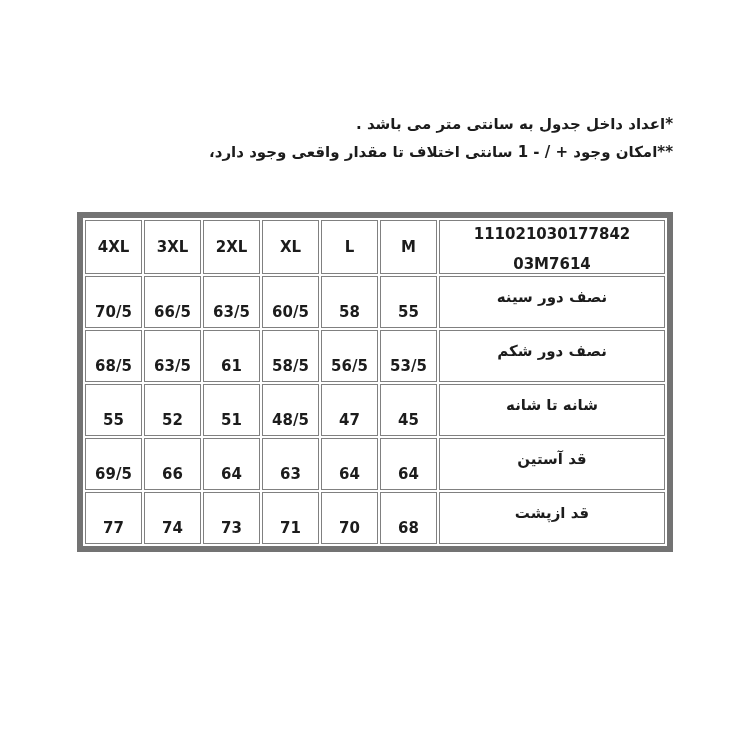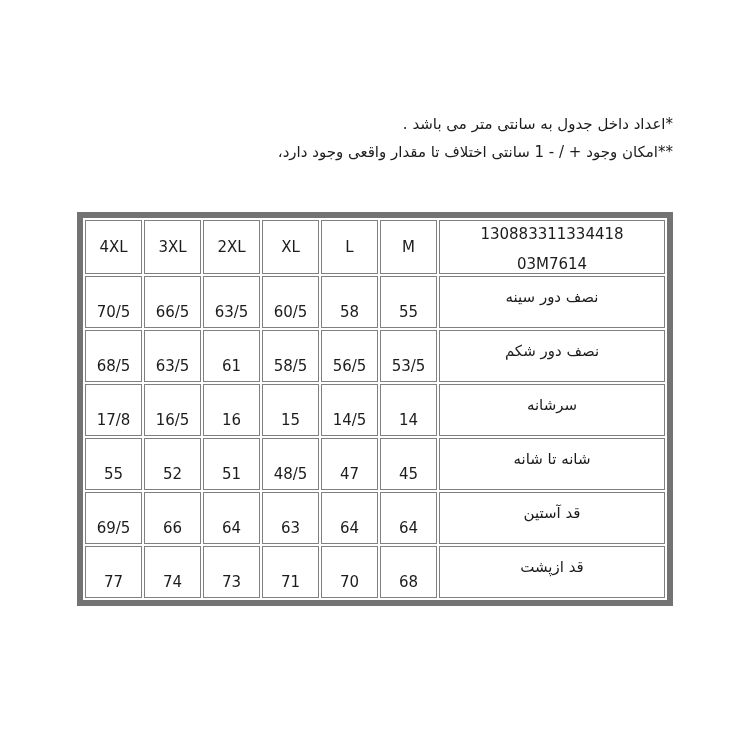--- a/index.html
+++ b/index.html
@@ -3,21 +3,21 @@
 <meta charset="utf-8">
 <style>
   * { margin: 0; padding: 0; box-sizing: border-box; }
   html, body { background: #ffffff; }
   .canvas {
     position: relative;
     width: 750px;
     height: 740px;
     background: #ffffff;
     font-family: "DejaVu Sans", "Liberation Sans", sans-serif;
-    font-weight: 400;
+    font-weight: 700;
     color: #1c1c1c;
     overflow: hidden;
   }
   .content {
     width: 596px;
     margin-left: 77px;
   }
   .notes {
     padding-top: 110px;
     direction: rtl;
@@ -87,21 +87,21 @@
       </colgroup>
       <tbody>
         <tr>
           <td class="size-h">4XL</td>
           <td class="size-h">3XL</td>
           <td class="size-h">2XL</td>
           <td class="size-h">XL</td>
           <td class="size-h">L</td>
           <td class="size-h">M</td>
           <td class="code-cell">
-            <div class="code-line-1">130883311334418</div>
+            <div class="code-line-1">111021030177842</div>
             <div class="code-line-2">03M7614</div>
           </td>
         </tr>
 
   <tr>
     <td class="num">70/5</td>
     <td class="num">66/5</td>
     <td class="num">63/5</td>
     <td class="num">60/5</td>
     <td class="num">58</td>
@@ -112,29 +112,20 @@
   <tr>
     <td class="num">68/5</td>
     <td class="num">63/5</td>
     <td class="num">61</td>
     <td class="num">58/5</td>
     <td class="num">56/5</td>
     <td class="num">53/5</td>
     <td class="label-cell">نصف دور شکم</td>
   </tr>
 
-  <tr>
-    <td class="num">17/8</td>
-    <td class="num">16/5</td>
-    <td class="num">16</td>
-    <td class="num">15</td>
-    <td class="num">14/5</td>
-    <td class="num">14</td>
-    <td class="label-cell">سرشانه</td>
-  </tr>
 
   <tr>
     <td class="num">55</td>
     <td class="num">52</td>
     <td class="num">51</td>
     <td class="num">48/5</td>
     <td class="num">47</td>
     <td class="num">45</td>
     <td class="label-cell">شانه تا شانه</td>
   </tr>

